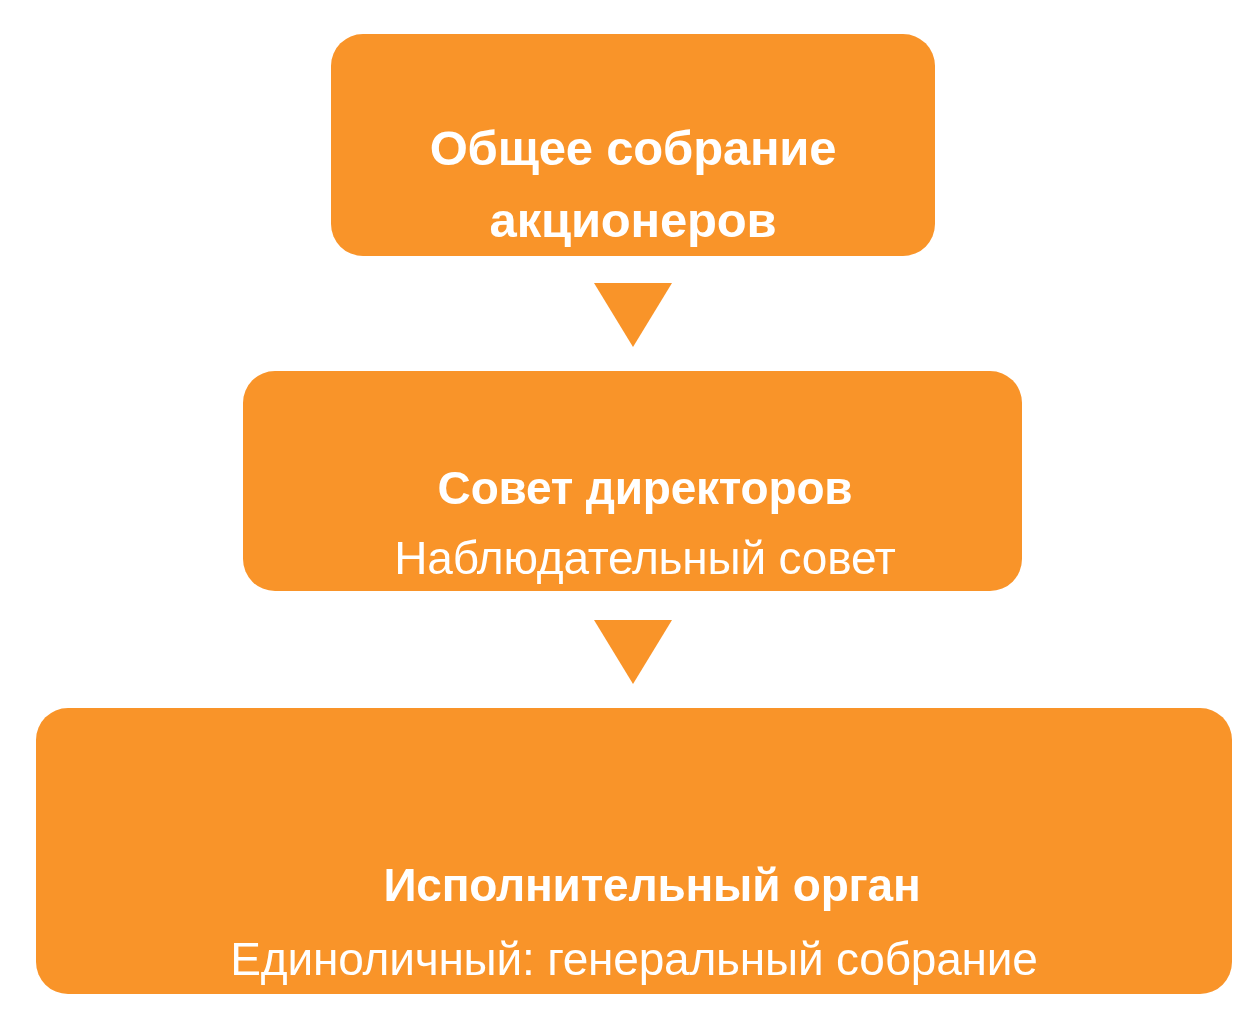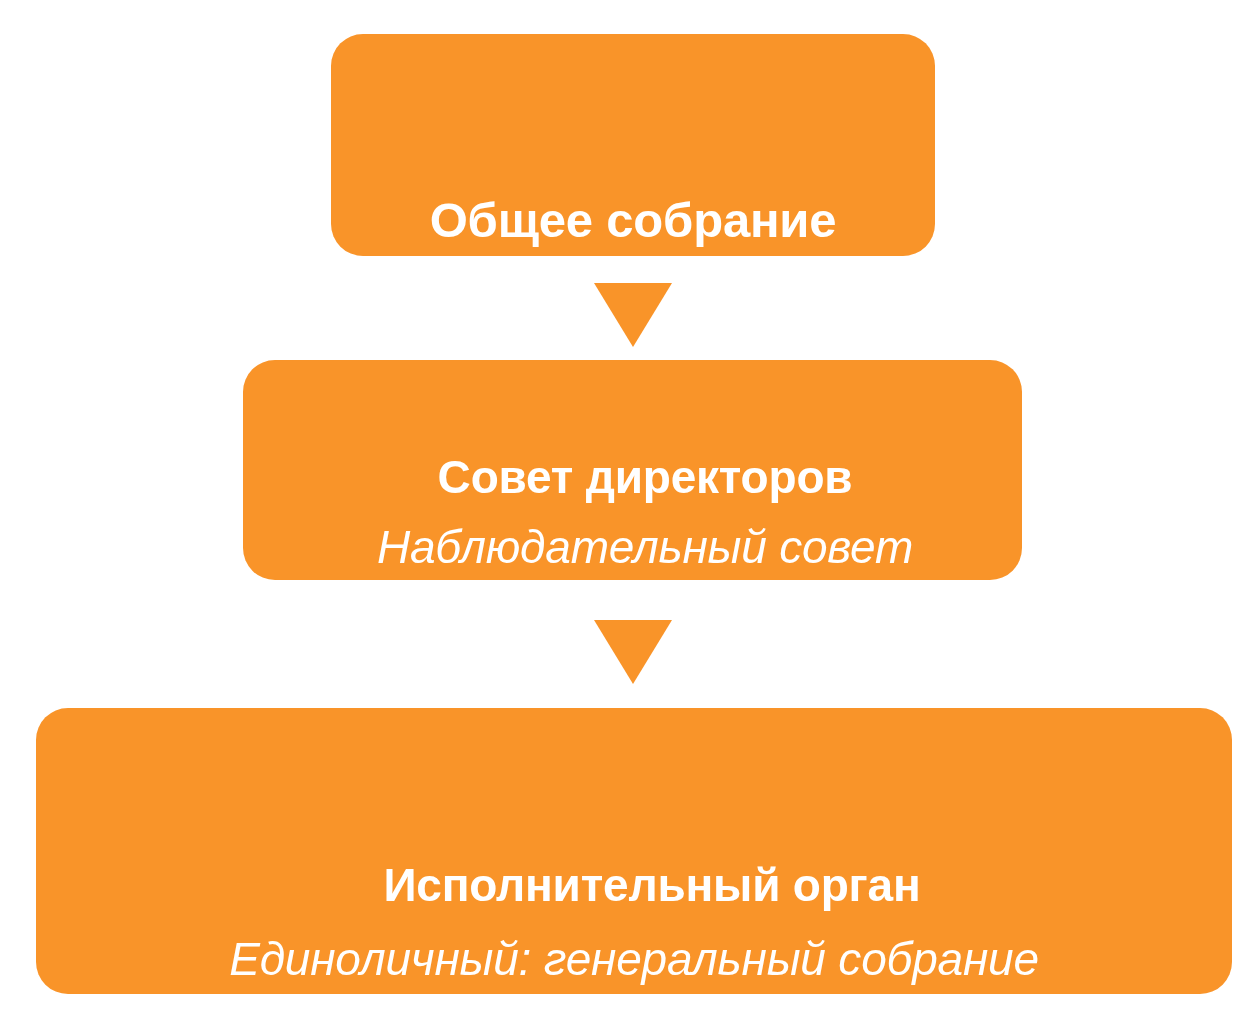--- a/index.html
+++ b/index.html
@@ -38,40 +38,39 @@
     display: block;
     width: 100%;
     white-space: nowrap;
   }
 
   .line-bold {
     font-weight: bold;
   }
   .line-regular {
     font-weight: normal;
-    font-style: italic;
   }
 
   
   #node-shareholders {
     left: 331px;
     top: 34px;
     width: 604px;
     height: 222px;
   }
   #node-shareholders .line-bold {
     font-size: 49px;
     line-height: 72px;
     letter-spacing: -0.2px;
   }
 
   
   #node-board {
     left: 243px;
-    top: 360px;
+    top: 371px;
     width: 779px;
     height: 220px;
     padding-left: 25px;
   }
   #node-board .line-bold {
     font-size: 46px;
     line-height: 74px;
     letter-spacing: -0.2px;
   }
   #node-board .line-regular {
@@ -117,20 +116,21 @@
     top: 620px;
   }
 </style>
 </head>
 <body>
 
 <div id="canvas">
 
   <div class="node" id="node-shareholders">
     <span class="node-line line-bold">Общее собрание</span>
+    <span class="node-line line-bold">акционеров</span>
   </div>
 
   <div class="arrow" id="arrow-1"></div>
 
   <div class="node" id="node-board">
     <span class="node-line line-bold">Совет директоров</span>
     <span class="node-line line-regular">Наблюдательный совет</span>
   </div>
 
   <div class="arrow" id="arrow-2"></div>

